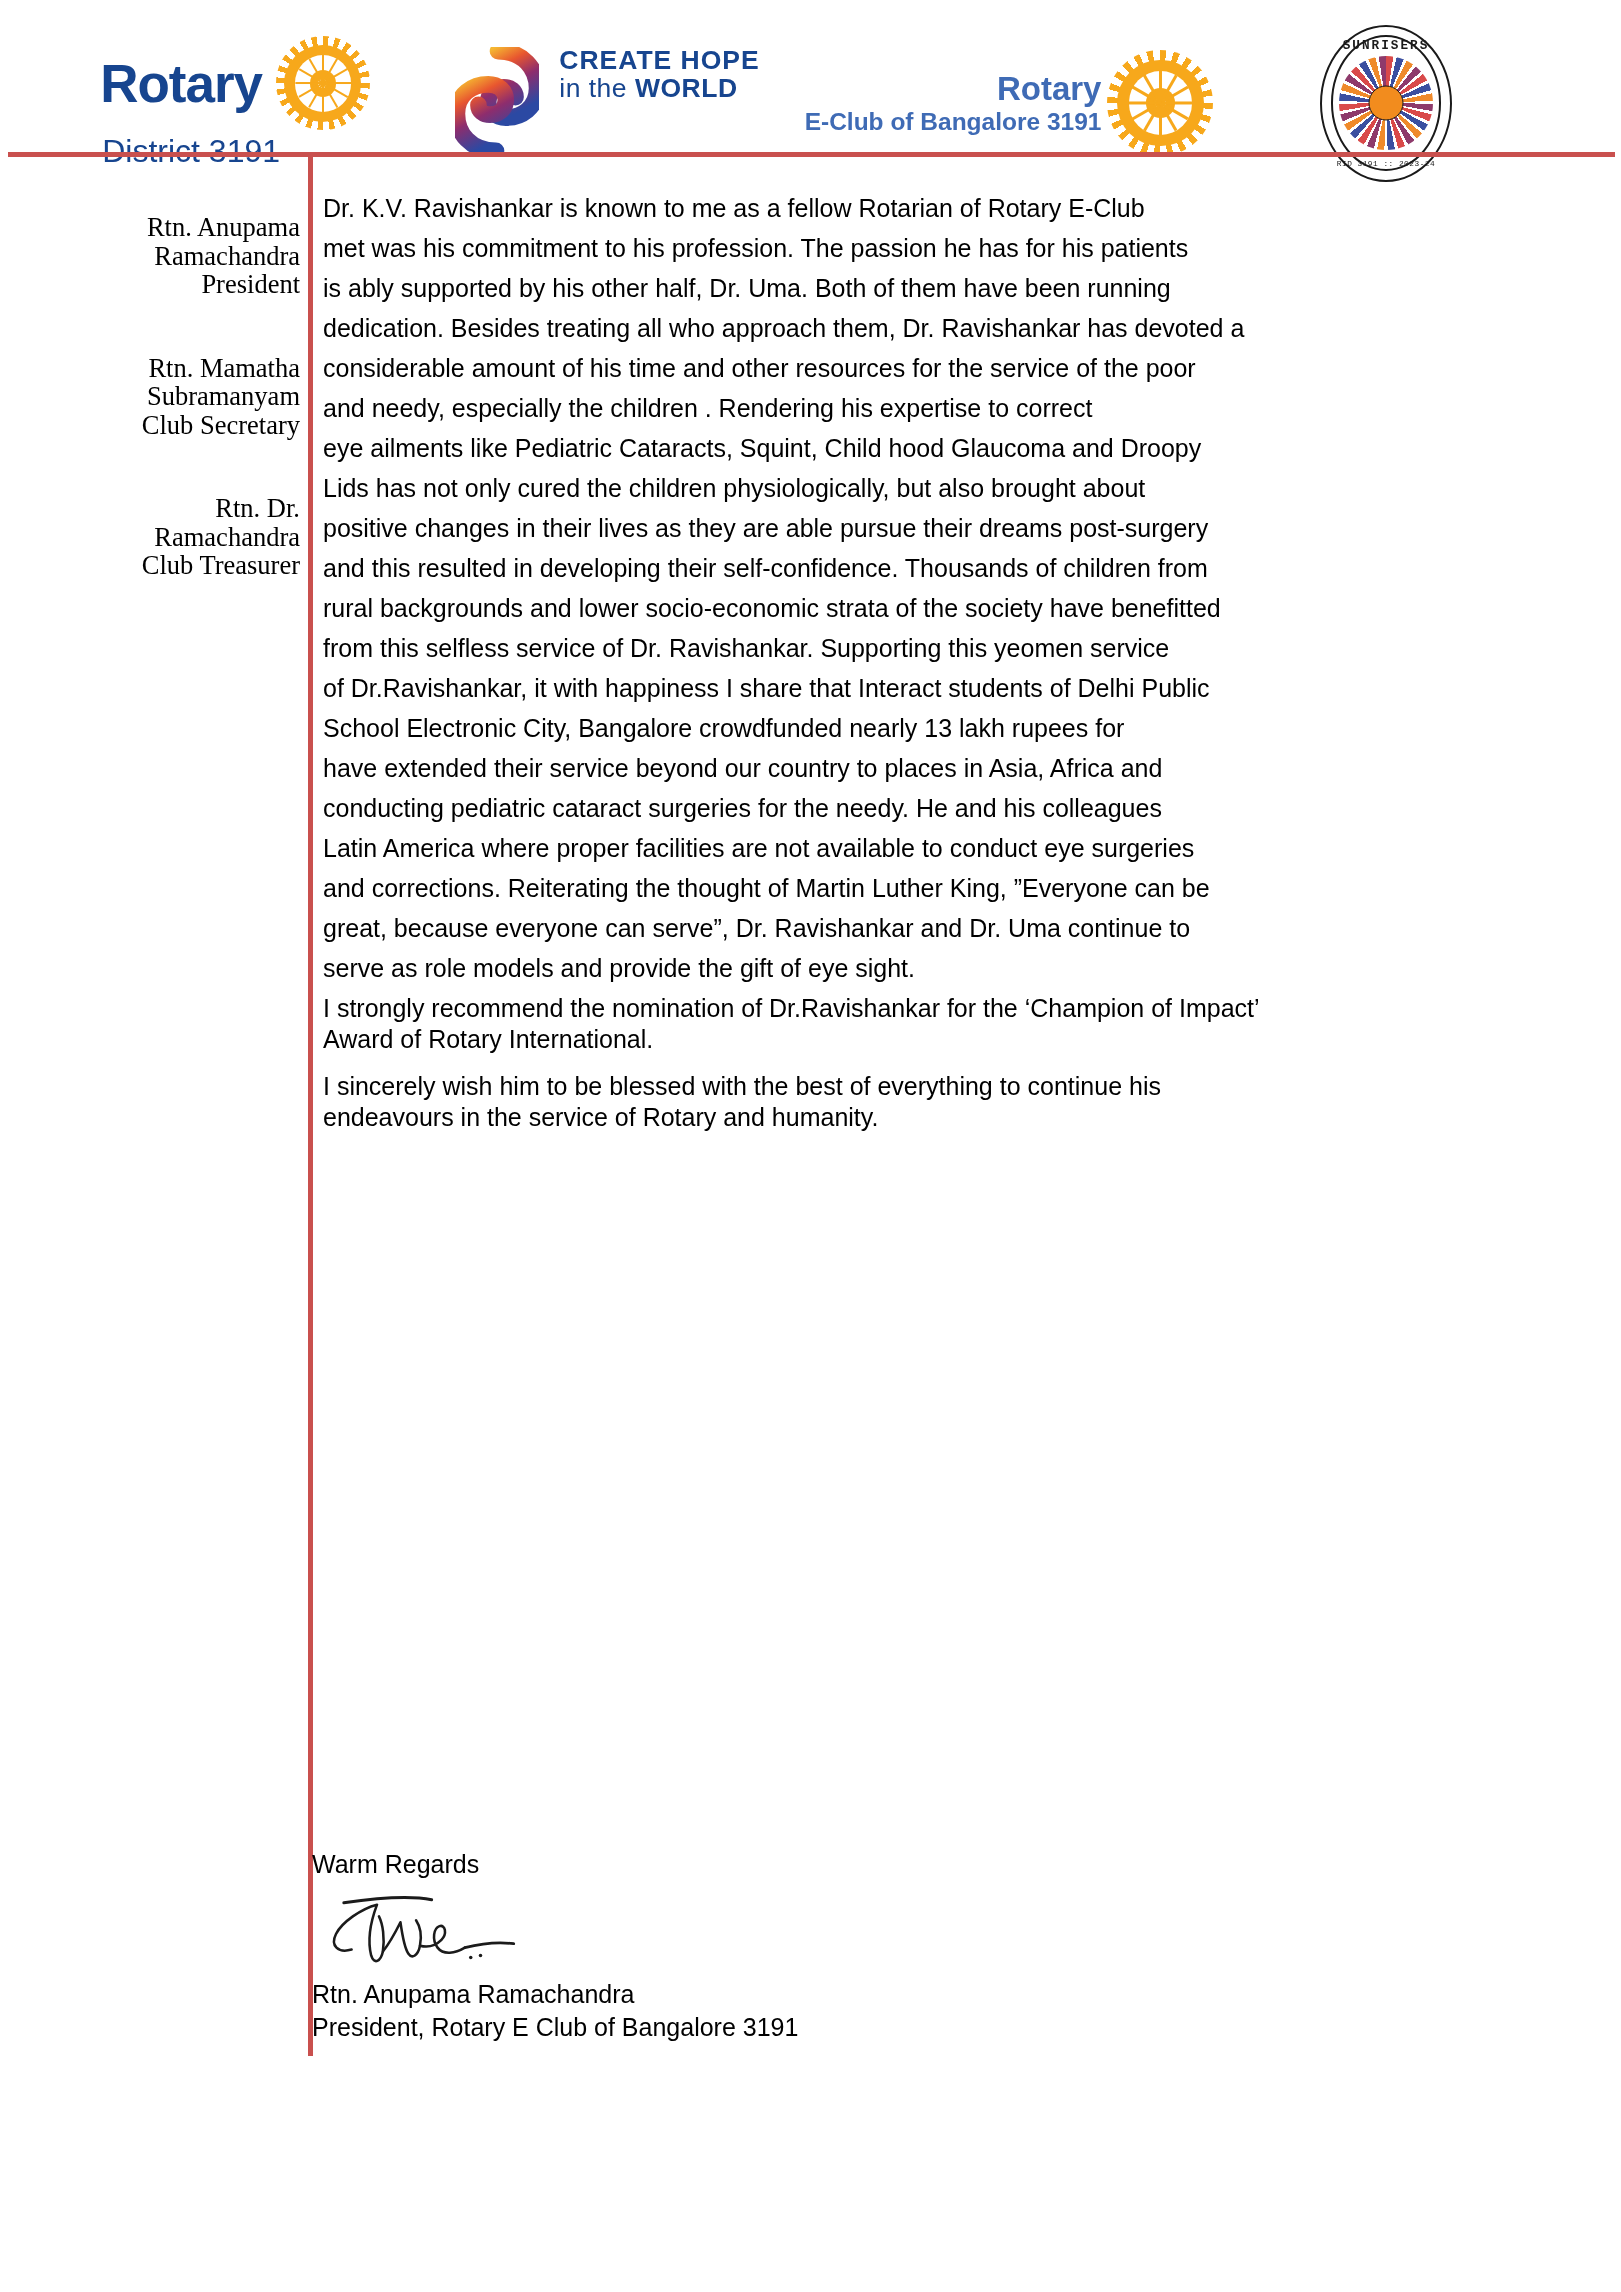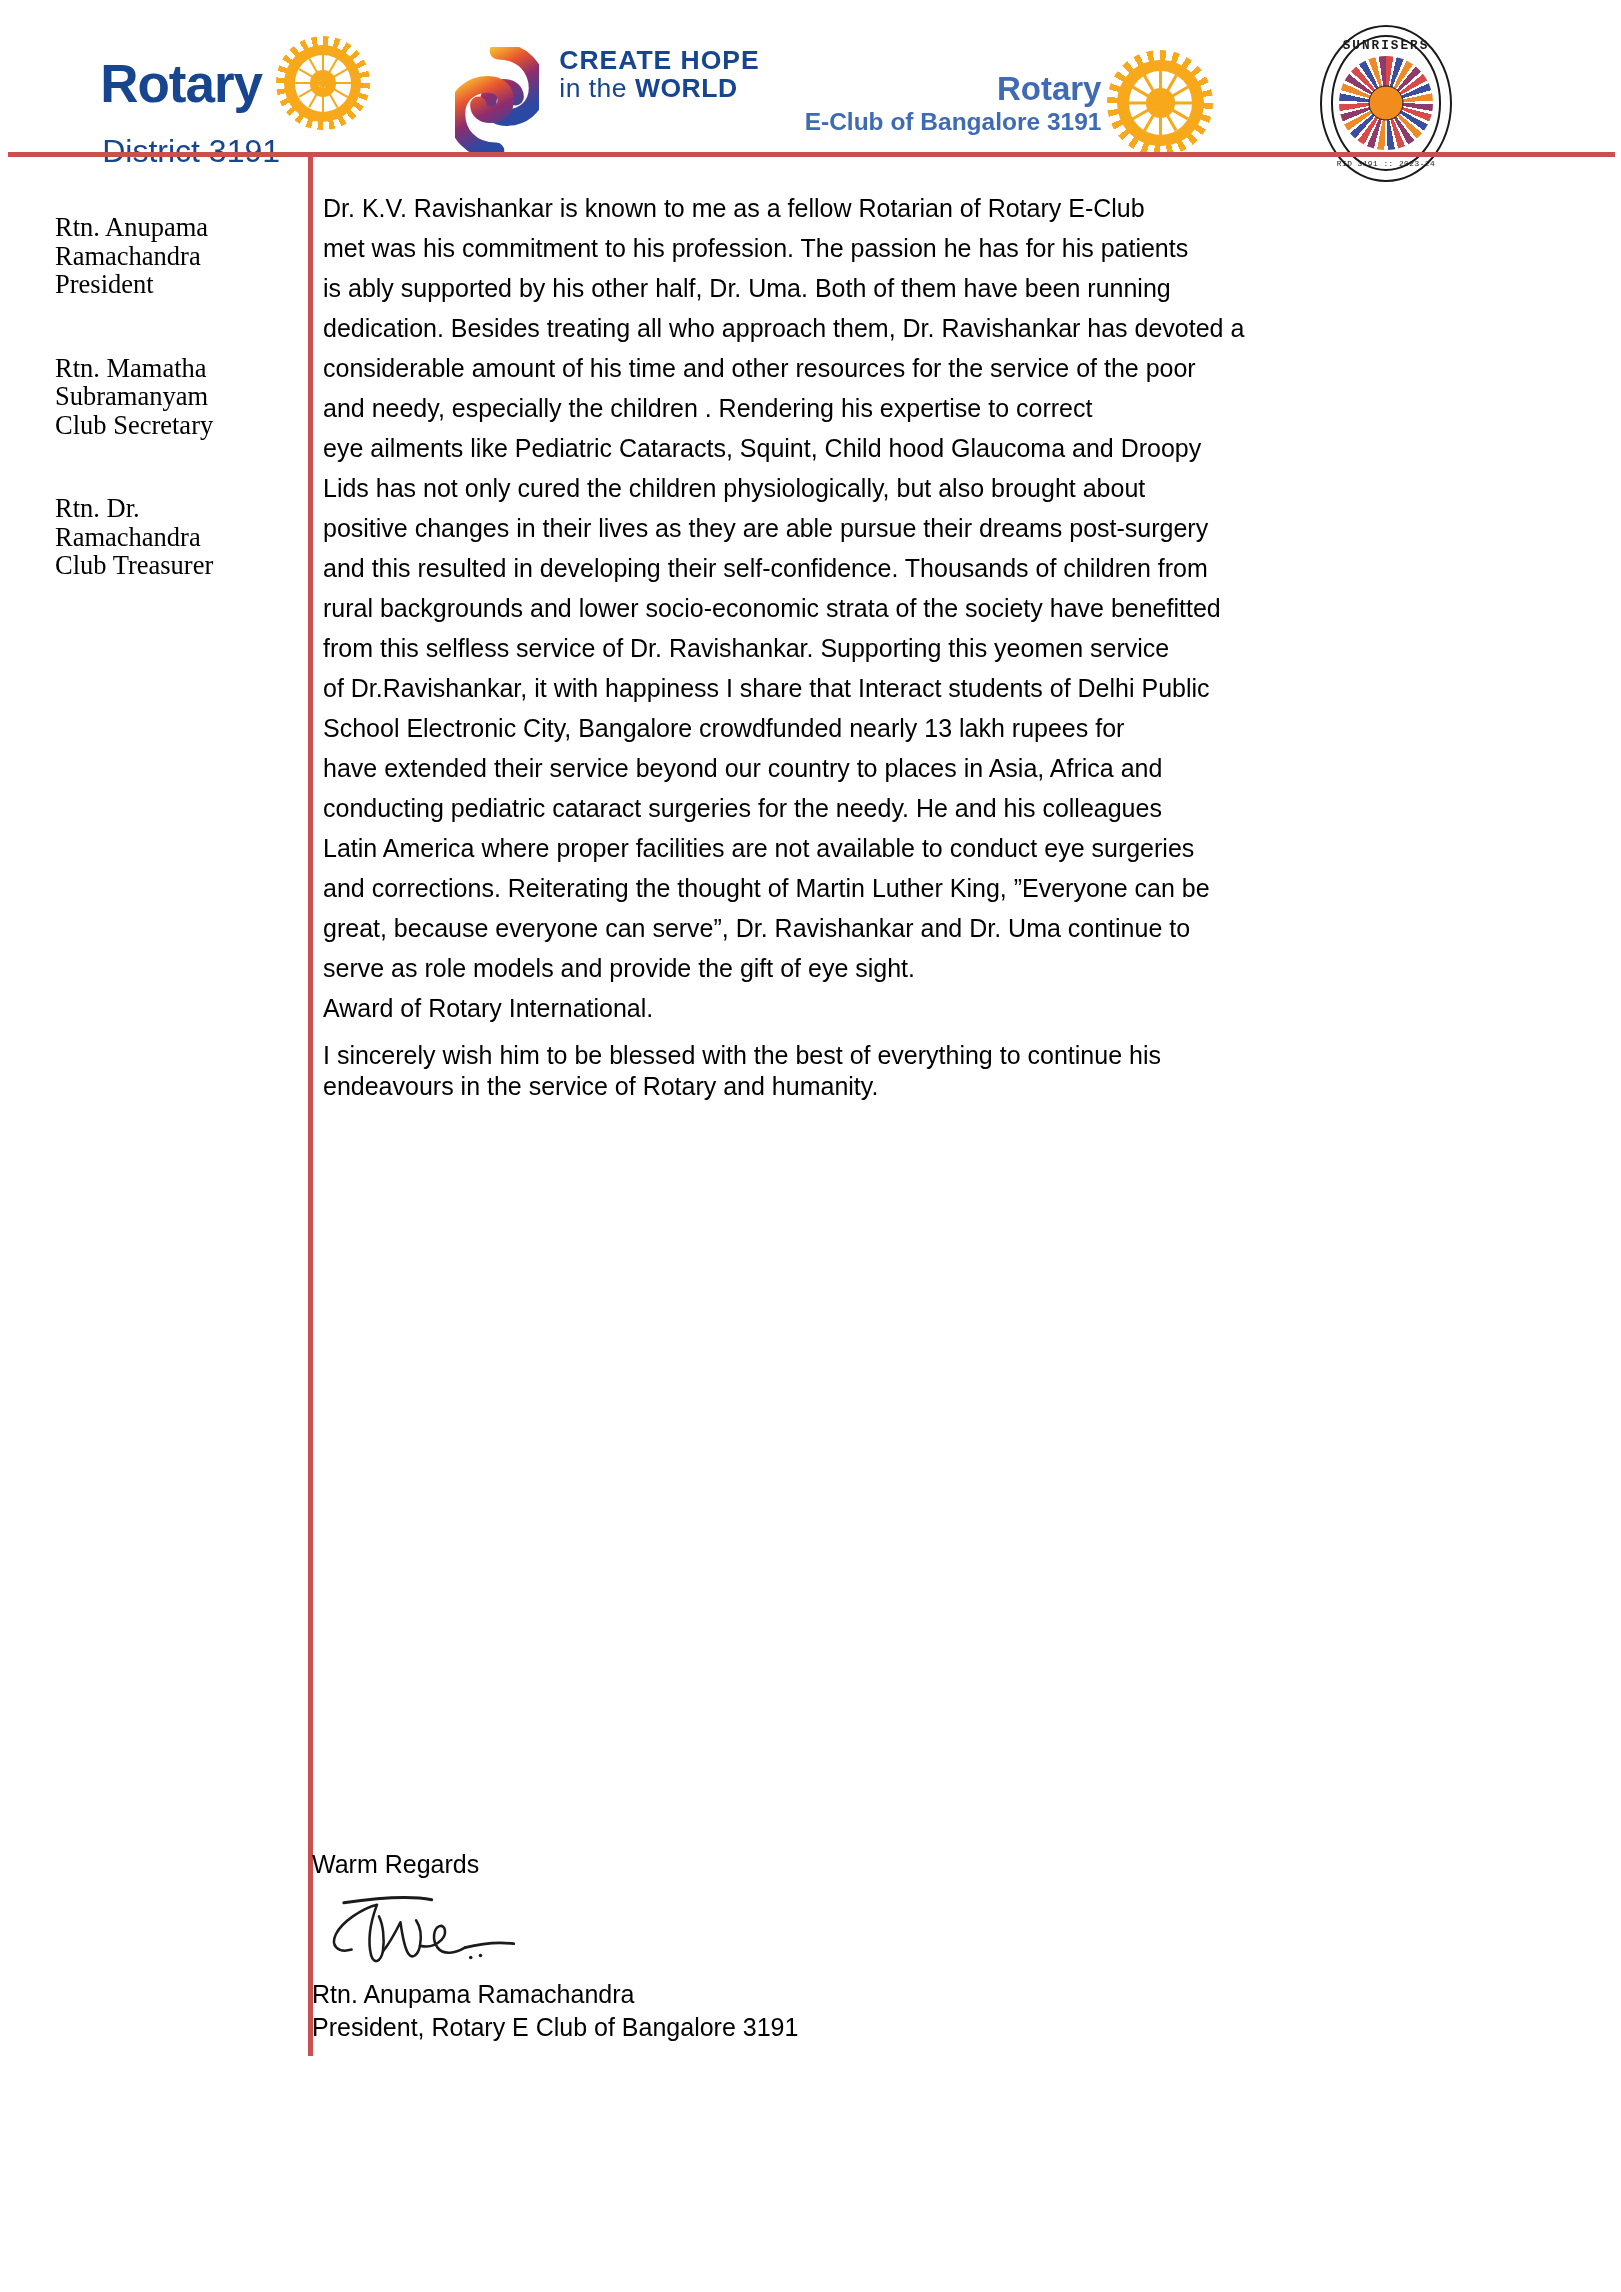--- a/index.html
+++ b/index.html
@@ -260,21 +260,21 @@
     top: 214px;
     width: 245px;
   }
   .officer-block {
     font-family: "Liberation Serif", serif;
     font-size: 26.5px;
     line-height: 1.0;
     color: #000000;
     margin-bottom: 55px;
   }
-  .officer-block div { padding-bottom: 2px; }
+  .officer-block div { padding-bottom: 2px; text-align: right; }
 
   
   #letter-body {
     position: absolute;
     left: 323px;
     top: 196px;
     width: 1264px;
   }
   .body-line {
     font-family: "Liberation Sans", sans-serif;
@@ -436,20 +436,21 @@
   <div class="body-line">of Dr.Ravishankar, it with happiness I share that Interact students of Delhi Public</div>
   <div class="body-line">School Electronic City, Bangalore crowdfunded nearly 13 lakh rupees for</div>
   <div class="body-line">have extended their service beyond our country to places in Asia, Africa and</div>
   <div class="body-line">conducting pediatric cataract surgeries for the needy. He and his colleagues</div>
   <div class="body-line">Latin America where proper facilities are not available to conduct eye surgeries</div>
   <div class="body-line">and corrections. Reiterating the thought of Martin Luther King, ”Everyone can be</div>
   <div class="body-line">great, because everyone can serve”, Dr. Ravishankar and Dr. Uma continue to</div>
   <div class="body-line">serve  as role models and provide the gift of eye sight.</div>
 
   <div class="tight-block">
+    <div class="body-line">I strongly recommend the nomination of Dr.Ravishankar for the ‘Champion of Impact’</div>
     <div class="body-line">Award of Rotary International.</div>
   </div>
 
   <div class="gap-sm"></div>
 
   <div class="tight-block">
     <div class="body-line">I sincerely wish him to be blessed with the best of everything to continue his</div>
     <div class="body-line">endeavours in the service of Rotary and humanity.</div>
   </div>
 </div>

